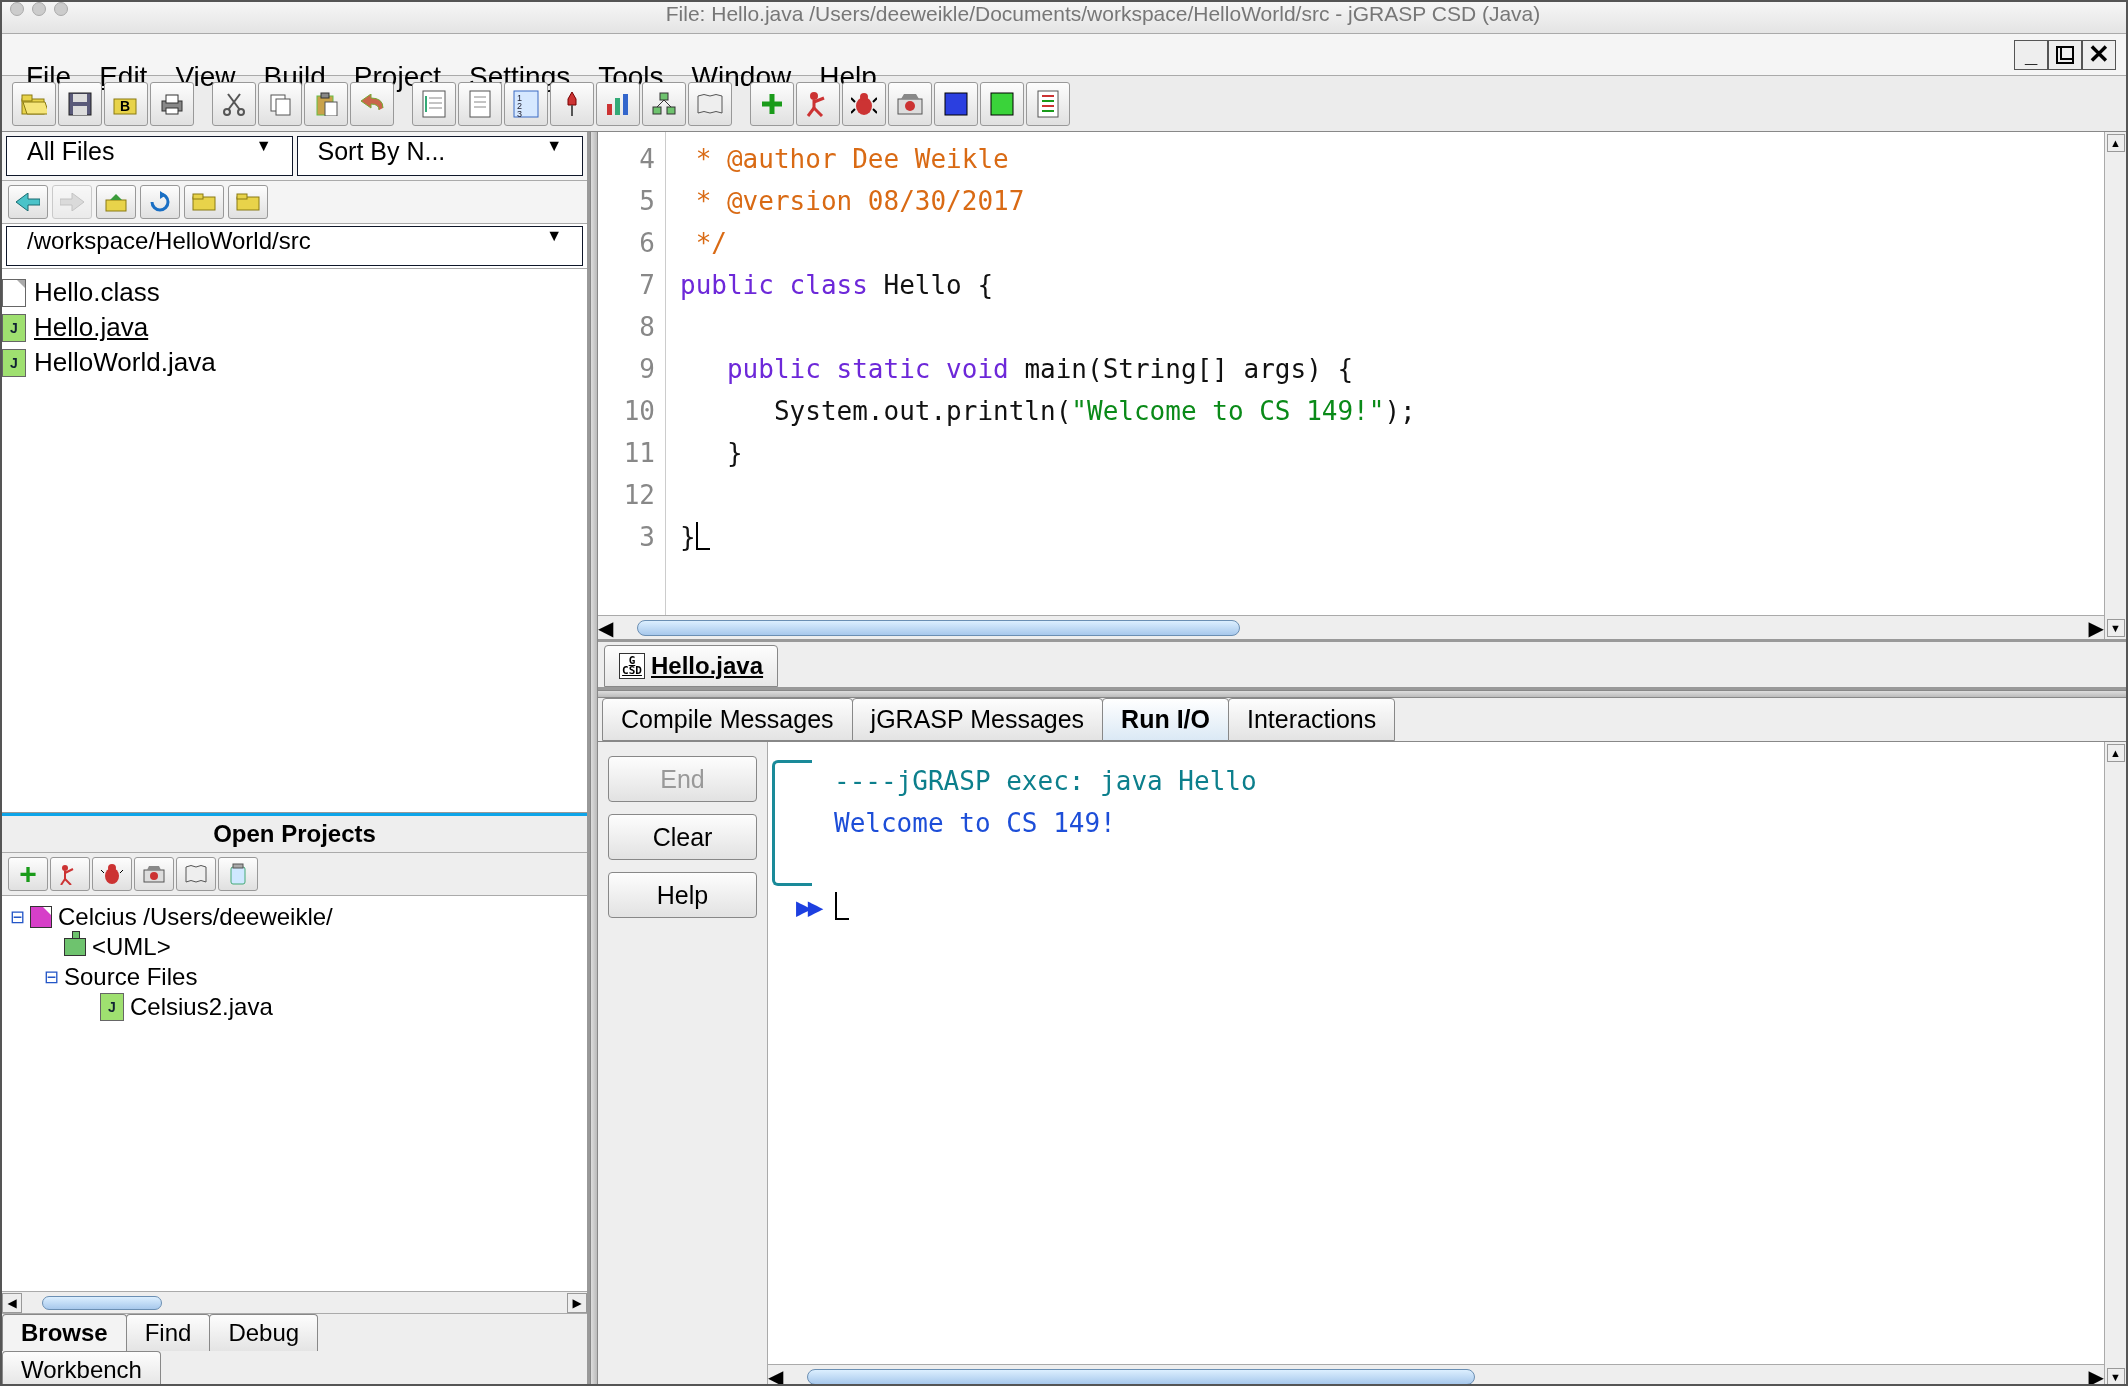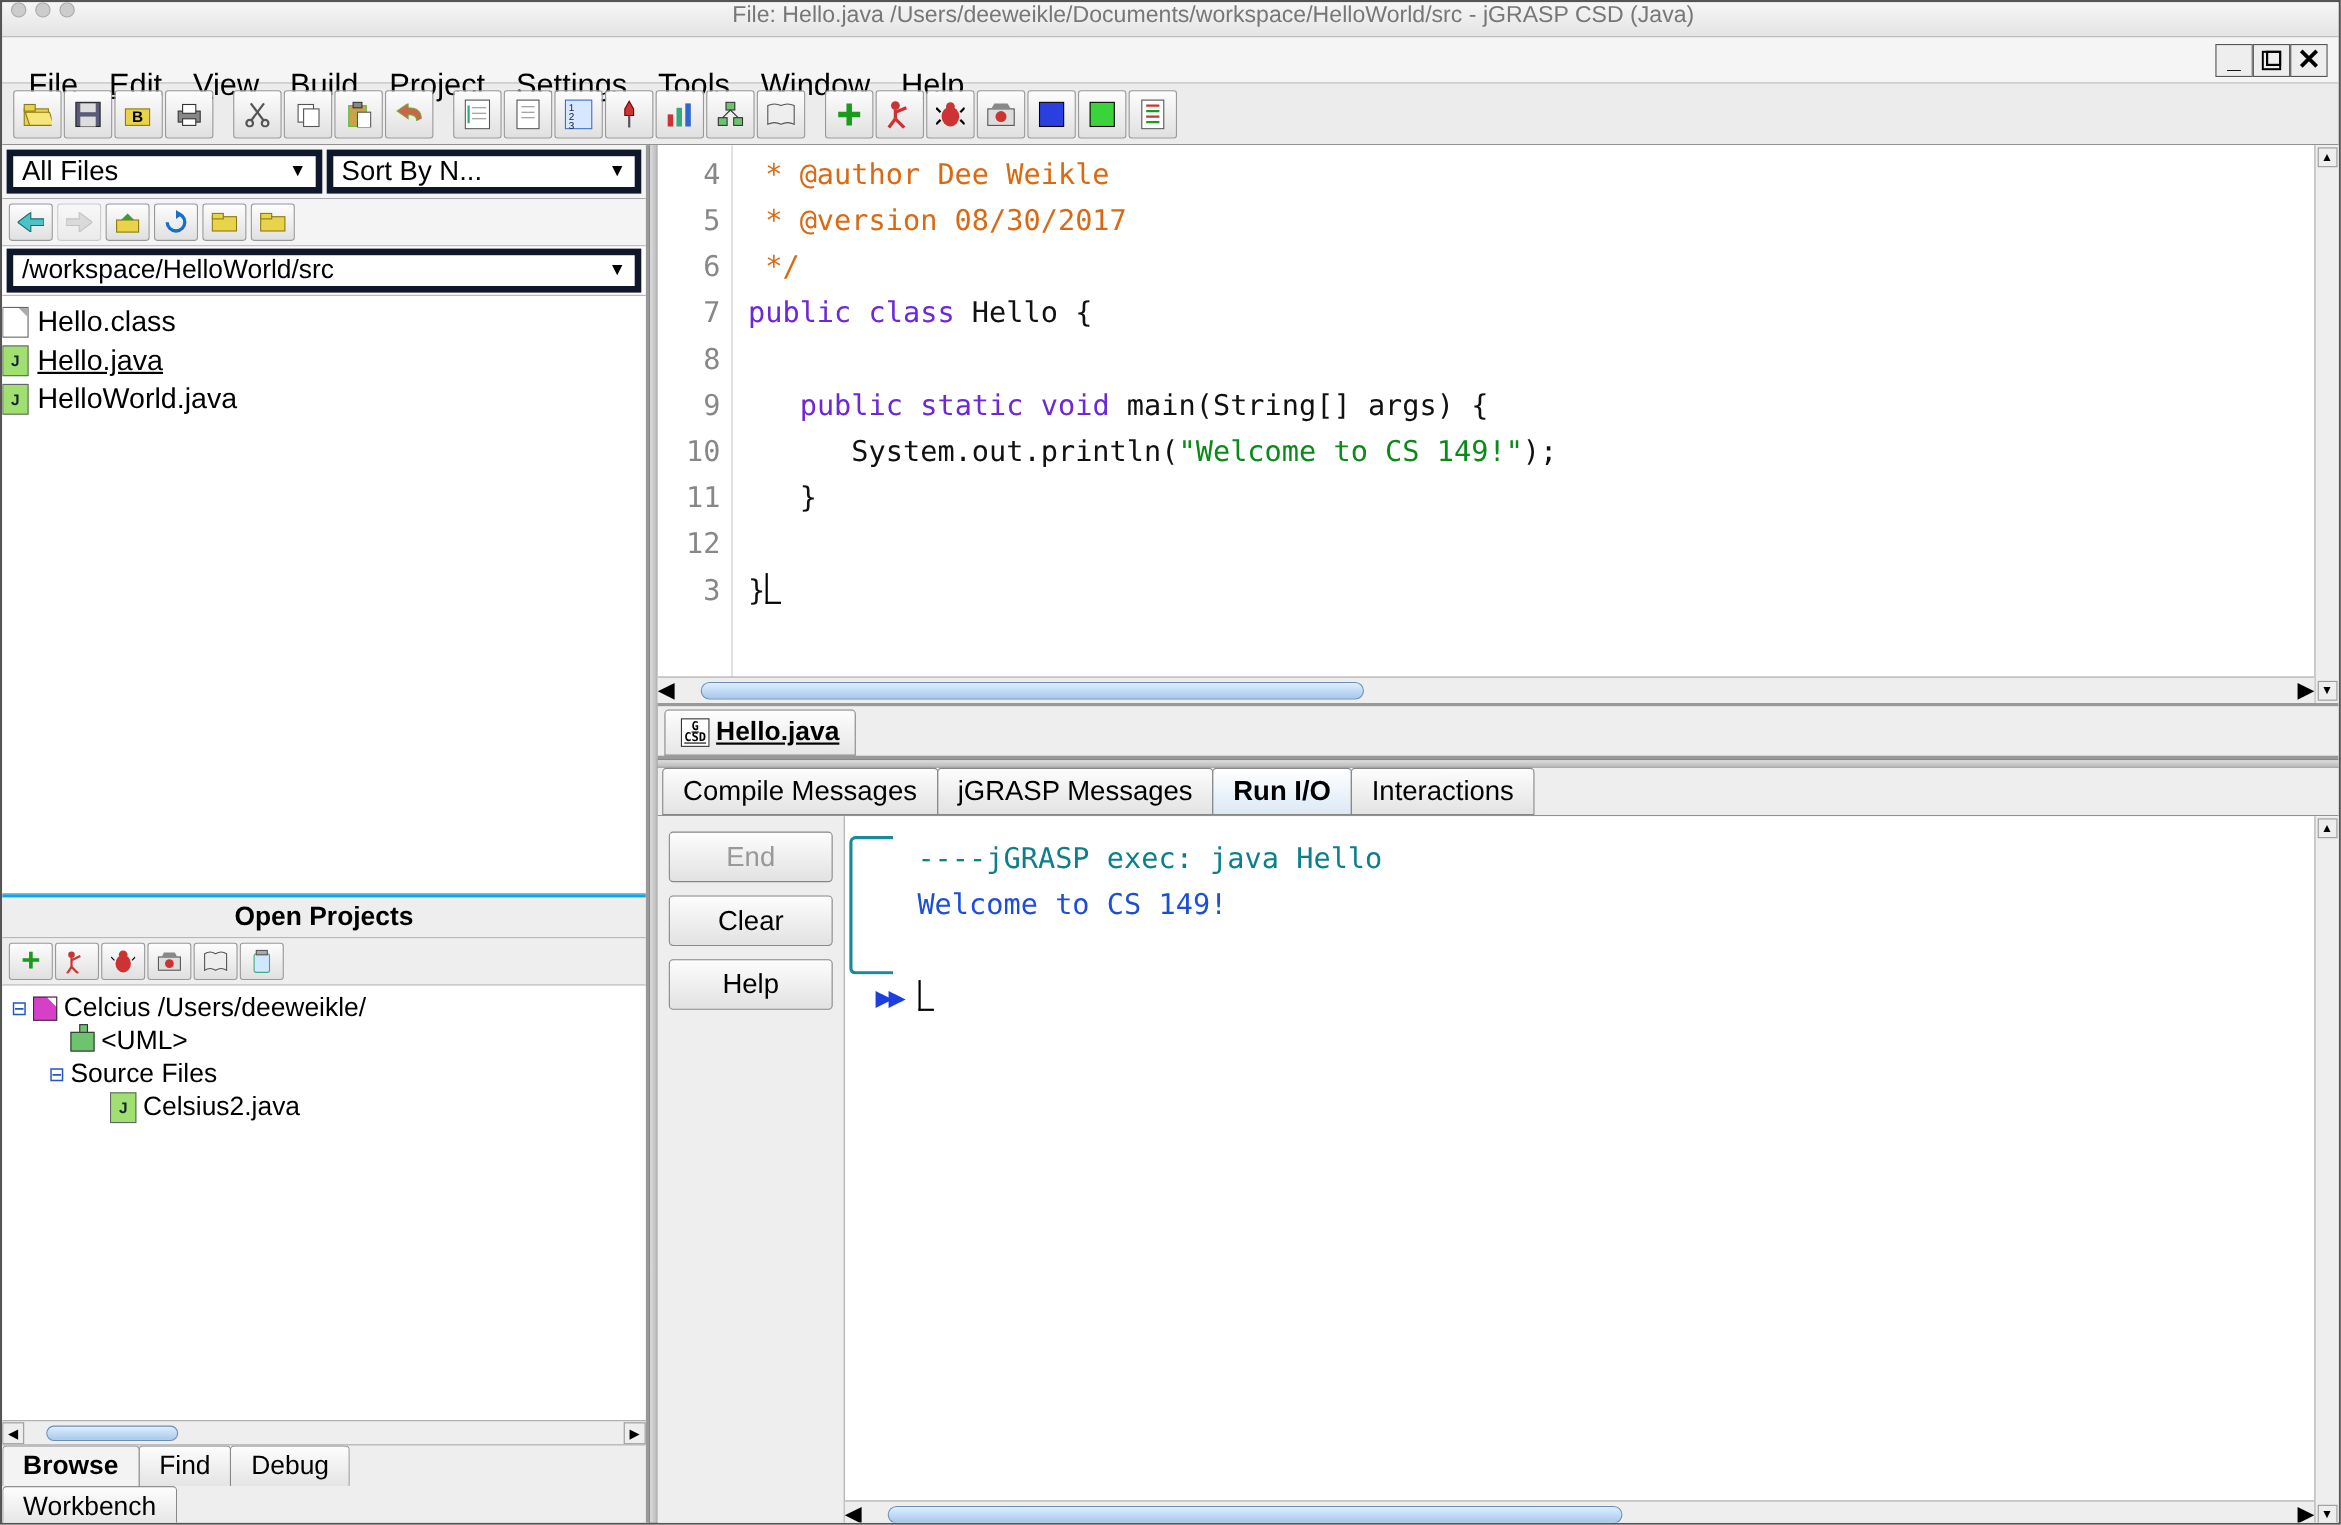--- a/index.html
+++ b/index.html
@@ -12,21 +12,21 @@
   .menubar .menu-item { padding:2px 14px; cursor:default;margin-top:44px;}
   .menubar .menu-item .ul { text-decoration: underline; }
   .win-controls { margin-left:auto; display:flex; gap:0;}
   .win-controls .wc { width:34px; height:30px; border:1px solid #555; display:flex; align-items:center; justify-content:center; font-weight:bold; font-size:22px; background:#eee;}
   .toolbar { height:56px; background:#ececec; border-bottom:1px solid #888; display:flex; align-items:center; padding:4px 10px; gap:2px;}
   .tool-btn { width:44px; height:44px; border:1px solid #999; background:linear-gradient(#fdfdfd,#e0e0e0); border-radius:3px; display:flex; align-items:center; justify-content:center; font-size:22px;}
   .tool-sep { width:14px; }
   .main-area { display:flex; height: calc(1386px - 32px - 42px - 56px); }
   .left-panel { width:588px; display:flex; flex-direction:column; border-right:3px solid #999; background:#eee;}
   .filter-row { display:flex; gap:4px; padding:4px; border-bottom:1px solid #aaa; background:#f5f5f5;}
-  .combo { flex:1; height:40px; border:6px solid #0f172a; background:#fff; display:flex; align-items:center; padding:0 8px; font-size:25px; justify-content:space-between;}
+  .combo { flex:1; height:40px; border:1px solid #0f172a; background:#fff; display:flex; padding:0 20px; font-size:25px; justify-content:space-between;}
   .combo .chev { font-size:16px;}
   .nav-row { display:flex; gap:4px; padding:4px 6px; border-bottom:1px solid #aaa; background:#f4f4f4;}
   .nav-btn { width:40px; height:34px; border:1px solid #999; border-radius:3px; background:linear-gradient(#fdfdfd,#e0e0e0); display:flex; align-items:center; justify-content:center; font-size:20px;}
   .path-row { display:flex; padding:2px 4px; border-bottom:1px solid #aaa; background:#fff;}
   .path-row .combo { font-size:24px; font-weight:500;}
   .file-list { flex:1; background:#fff; padding:6px 0; overflow:auto; border-bottom:1px solid #999;}
   .file-item { display:flex; align-items:center; gap:8px; padding:2px 0; font-size:26px;}
   .file-icon { width:24px; height:28px; border:1px solid #666; background:#9fe070; display:flex; align-items:center; justify-content:center; font-size:14px; font-weight:bold; color:#123; position:relative;}
   .file-icon.plain { background:#fff;}
   .file-icon.plain::before{content:""; position:absolute; top:0; right:0; border-top:8px solid #aaa; border-left:8px solid transparent;}

